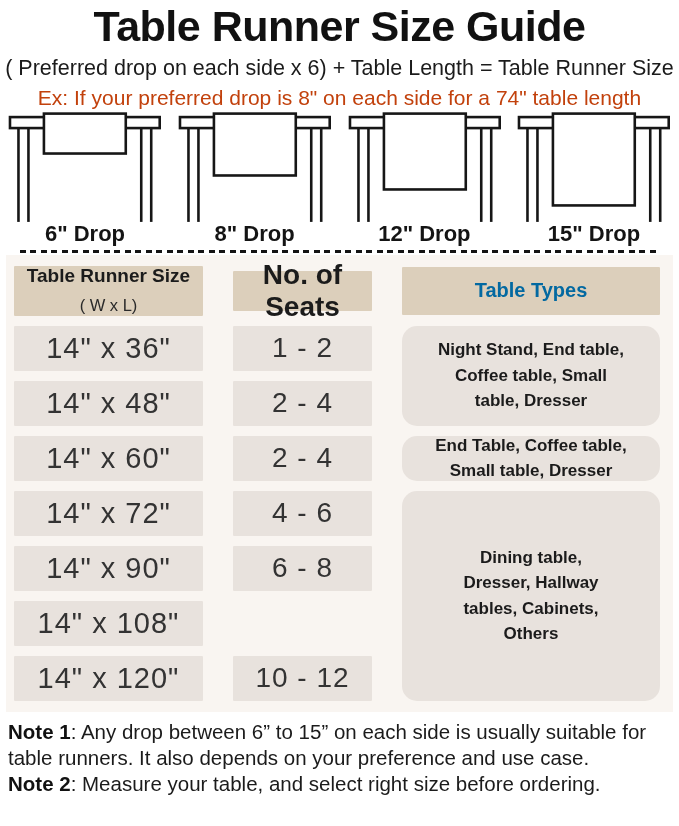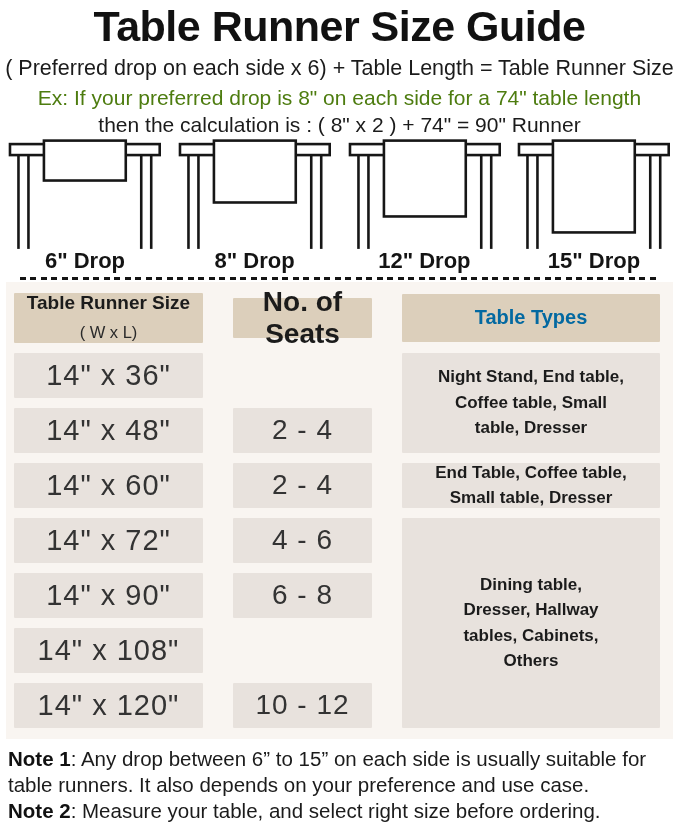--- a/index.html
+++ b/index.html
@@ -18,21 +18,21 @@
   
   .top { text-align: center; padding-top: 4px; }
   .title {
     font-size: 43px;
     font-weight: 800;
     letter-spacing: -0.5px;
     line-height: 1.05;
     color: #111;
   }
   .formula { font-size: 21.5px; margin-top: 7px; color: #1b1b1b; }
-  .ex1     { font-size: 21px;   margin-top: 5px; color: #4d7c0f; }
+  .ex1     { font-size: 21px;   margin-top: 5px; color: #c2410c; }
   .ex2     { font-size: 21px;   margin-top: 3px; color: #1b1b1b; }
 
   
   .diagrams { display: flex; justify-content: center; margin-top: 2px; }
   .diagram { flex: 0 0 169.7px; text-align: center; }
   .diagram svg { display: block; }
   .drop-label {
     font-size: 22px;
     font-weight: 700;
     margin-top: -3px;
@@ -73,42 +73,41 @@
   .h-runner-size .l1 { font-size: 19px; font-weight: 700; color: #1b1b1b; }
   .h-runner-size .l2 { font-size: 16.5px; color: #2a2a2a; margin-top: 8px; }
   .h-seats { grid-column: 2; grid-row: 1; height: 40px; align-self: center; width: 100%;
              font-size: 28px; font-weight: 700; color: #1b1b1b; }
   .h-types { grid-column: 3; grid-row: 1; height: 48px; align-self: center; width: 100%;
              font-size: 20px; font-weight: 700; color: #0369a1; }
 
   .size-cell  { grid-column: 1; font-size: 29px; color: #333; letter-spacing: 1px; }
   .seats-cell { grid-column: 2; font-size: 28px; color: #333; letter-spacing: 1px; }
   .types-cell { grid-column: 3; font-size: 17px; font-weight: 700; line-height: 1.5;
-                color: #1b1b1b; white-space: pre-line; }
+                color: #1b1b1b; white-space: pre-line; border-radius: 15px; }
   .gr2 { grid-row: 2; } .gr3 { grid-row: 3; } .gr4 { grid-row: 4; } .gr5 { grid-row: 5; }
   .gr6 { grid-row: 6; } .gr7 { grid-row: 7; } .gr8 { grid-row: 8; }
   .types-a { grid-row: 2 / span 2; }
   .types-b { grid-row: 4; }
   .types-c { grid-row: 5 / span 4; }
 
   
   .notes { padding: 7px 8px 0 8px; text-align: left; }
   .note { font-size: 20.5px; line-height: 1.27; color: #1b1b1b; }
   .note b { font-weight: 700; color: #111; }
 </style>
 </head>
 <body>
 
 <div class="page">
 
   <div class="top">
     <div class="title">Table Runner Size Guide</div>
     <div class="formula">( Preferred drop on each side x 6) + Table Length = Table Runner Size</div>
     <div class="ex1">Ex: If your preferred drop is 8" on each side for a 74" table length</div>
-    <div class="ex2">then the calculation is : ( 8" x 2 ) + 74" = 90" Runner</div>
   </div>
 
   <div class="diagrams">
     <figure class="diagram">
       <svg width="169.7" height="112" viewBox="0 0 170 112">
         <line x1="18.5" y1="14" x2="18.5" y2="110" stroke="#161616" stroke-width="2.6"></line>
         <line x1="28.5" y1="14" x2="28.5" y2="110" stroke="#161616" stroke-width="2.6"></line>
         <line x1="141.5" y1="14" x2="141.5" y2="110" stroke="#161616" stroke-width="2.6"></line>
         <line x1="151.5" y1="14" x2="151.5" y2="110" stroke="#161616" stroke-width="2.6"></line>
         <rect x="10" y="5" width="150" height="11" fill="#ffffff" stroke="#161616" stroke-width="2.6"></rect>
@@ -157,20 +156,21 @@
     <div class="size-table">
 
       <div class="cell hcell h-runner-size">
         <div class="l1">Table Runner Size</div>
         <div class="l2">( W x L)</div>
       </div>
       <div class="cell hcell h-seats">No. of Seats</div>
       <div class="cell hcell h-types">Table Types</div>
 
       <div class="cell size-cell gr2">14" x 36"</div>
+      <div class="cell seats-cell gr2">1 - 2</div>
 
       <div class="cell size-cell gr3">14" x 48"</div>
       <div class="cell seats-cell gr3">2 - 4</div>
 
       <div class="cell size-cell gr4">14" x 60"</div>
       <div class="cell seats-cell gr4">2 - 4</div>
 
       <div class="cell size-cell gr5">14" x 72"</div>
       <div class="cell seats-cell gr5">4 - 6</div>
 

